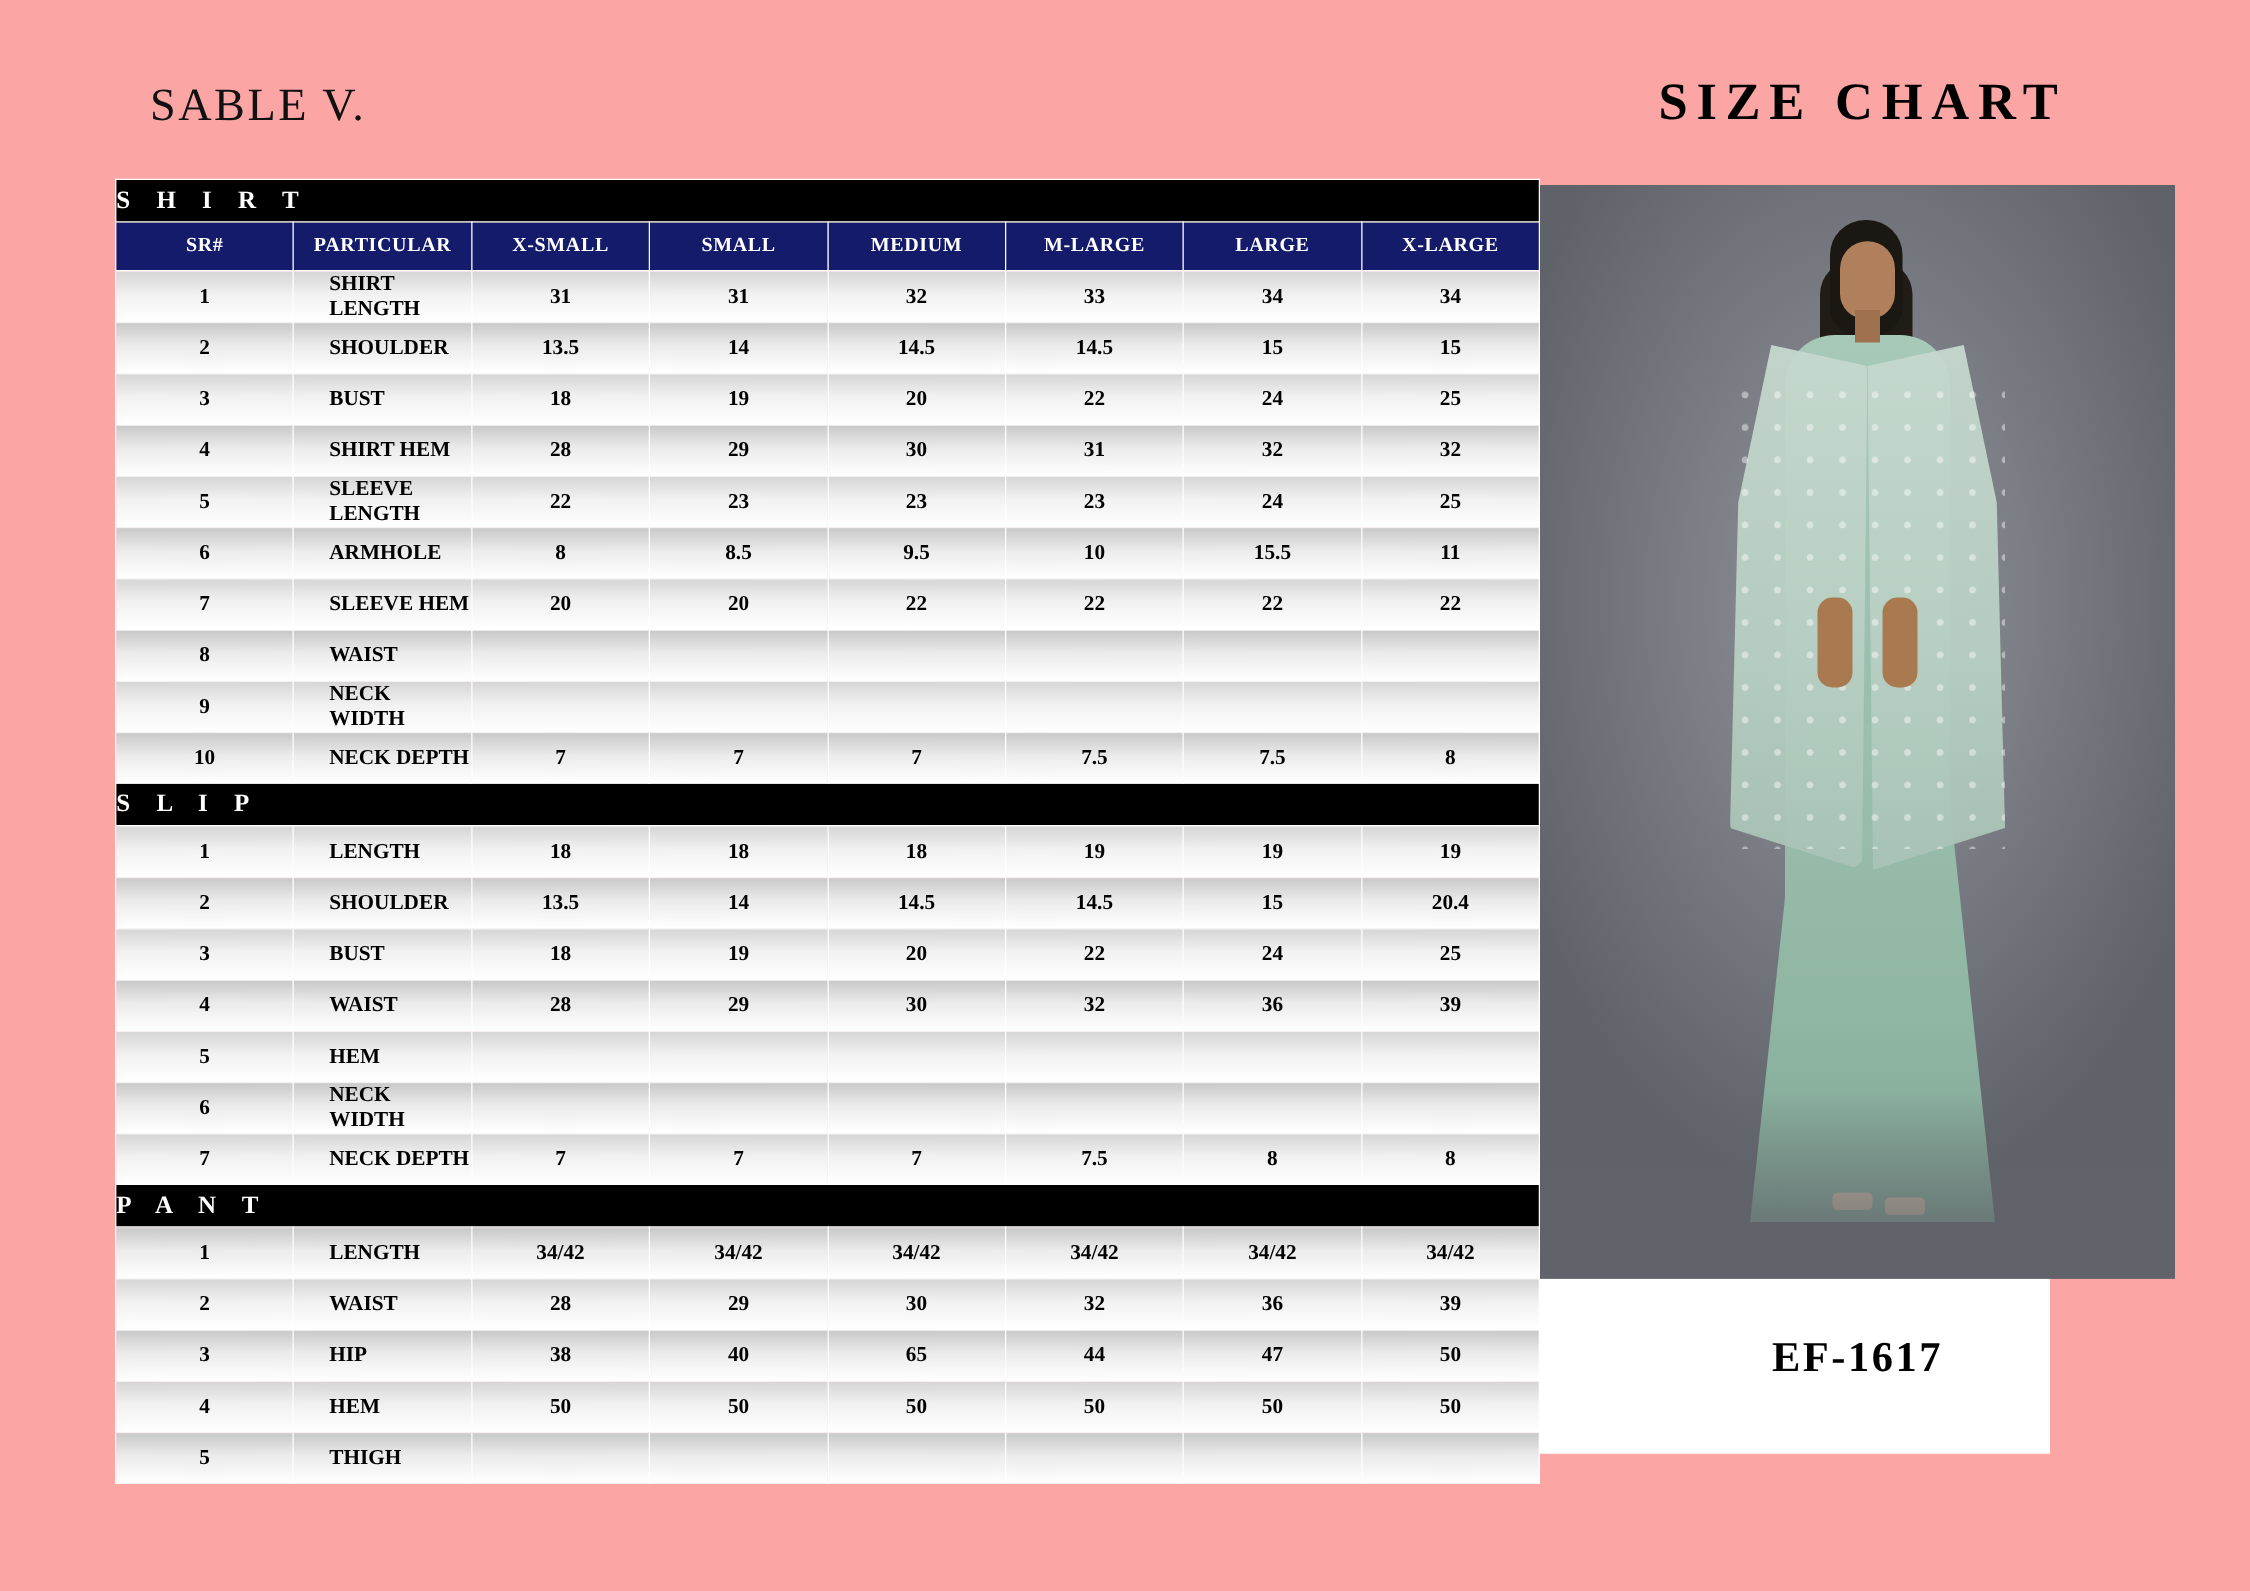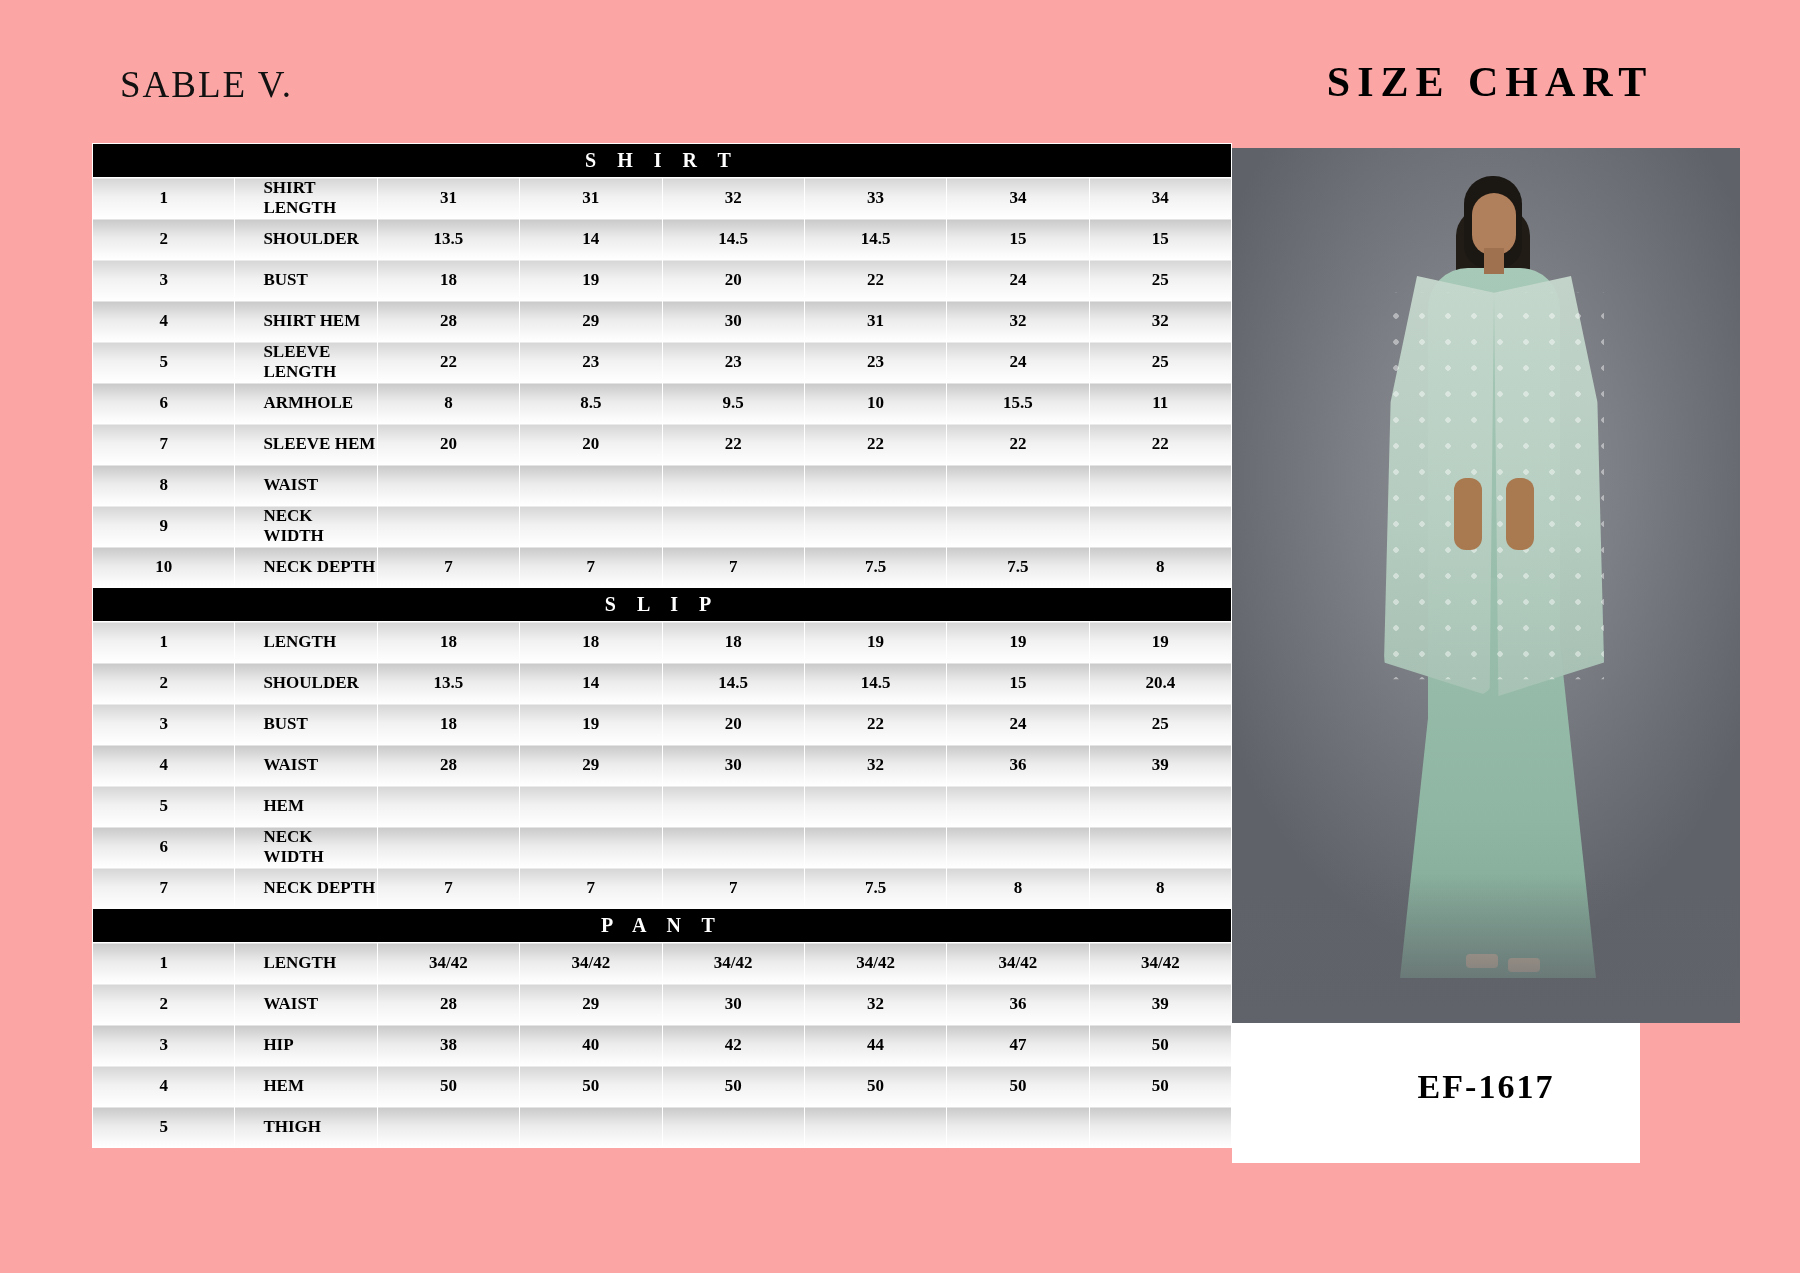--- a/index.html
+++ b/index.html
@@ -71,21 +71,20 @@
     border: 1px solid #ffffff;
     padding: 0;
   }
 
   .section-band td {
     background: #000000;
     color: #ffffff;
     font-weight: bold;
     font-size: 20px;
     letter-spacing: 8px;
-    text-align: center;
     height: 33px;
     font-family: "Liberation Serif", serif;
   }
 
   .head-row td {
     background: #141b6b;
     color: #ffffff;
     font-weight: bold;
     font-size: 16px;
     text-align: center;
@@ -224,20 +223,30 @@
     <div class="brand">SABLE V.</div>
     <div class="size-chart-title">SIZE  CHART</div>
   </div>
 
   <div class="tables">
     <table class="sz">
       <tbody id="table-body">
           <tr class="section-band">
             <td colspan="8">S H I R T</td>
           </tr>
+          <tr class="head-row">
+            <td style="width: 112px;">SR#</td>
+            <td style="width: 290px;">PARTICULAR</td>
+            <td style="width: 123px;">X-SMALL</td>
+            <td style="width: 123px;">SMALL</td>
+            <td style="width: 123px;">MEDIUM</td>
+            <td style="width: 123px;">M-LARGE</td>
+            <td style="width: 123px;">LARGE</td>
+            <td style="width: 123px;">X-LARGE</td>
+          </tr>
           <tr class="data-row">
             <td class="c-sr">1</td>
             <td class="c-part">SHIRT LENGTH</td>
             <td class="c-val">31</td>
             <td class="c-val">31</td>
             <td class="c-val">32</td>
             <td class="c-val">33</td>
             <td class="c-val">34</td>
             <td class="c-val">34</td>
           </tr>
@@ -425,21 +434,21 @@
             <td class="c-val">30</td>
             <td class="c-val">32</td>
             <td class="c-val">36</td>
             <td class="c-val">39</td>
           </tr>
           <tr class="data-row">
             <td class="c-sr alt">3</td>
             <td class="c-part alt">HIP</td>
             <td class="c-val alt">38</td>
             <td class="c-val alt">40</td>
-            <td class="c-val alt">42</td>
+            <td class="c-val alt">65</td>
             <td class="c-val alt">44</td>
             <td class="c-val alt">47</td>
             <td class="c-val alt">50</td>
           </tr>
           <tr class="data-row">
             <td class="c-sr">4</td>
             <td class="c-part">HEM</td>
             <td class="c-val">50</td>
             <td class="c-val">50</td>
             <td class="c-val">50</td>

